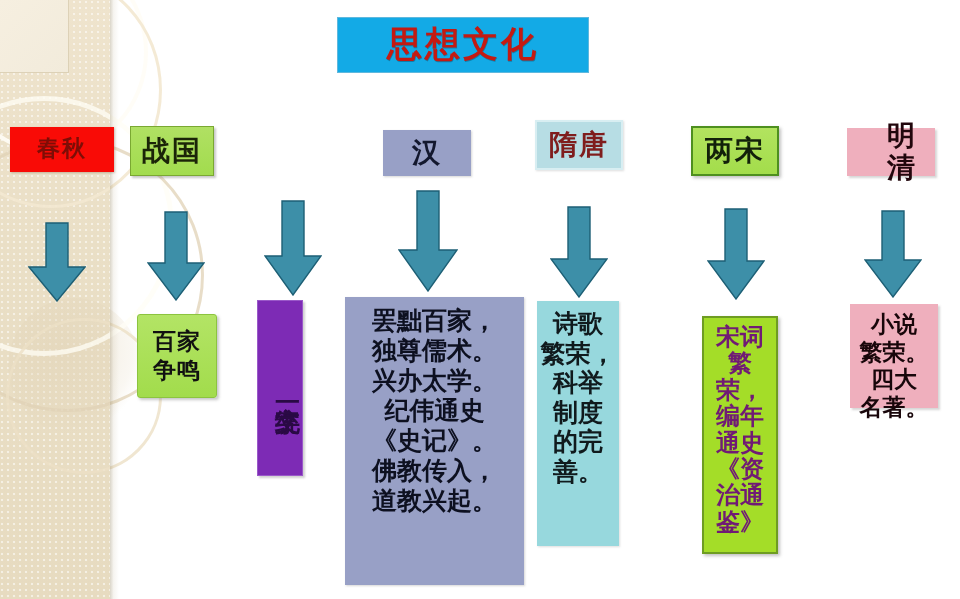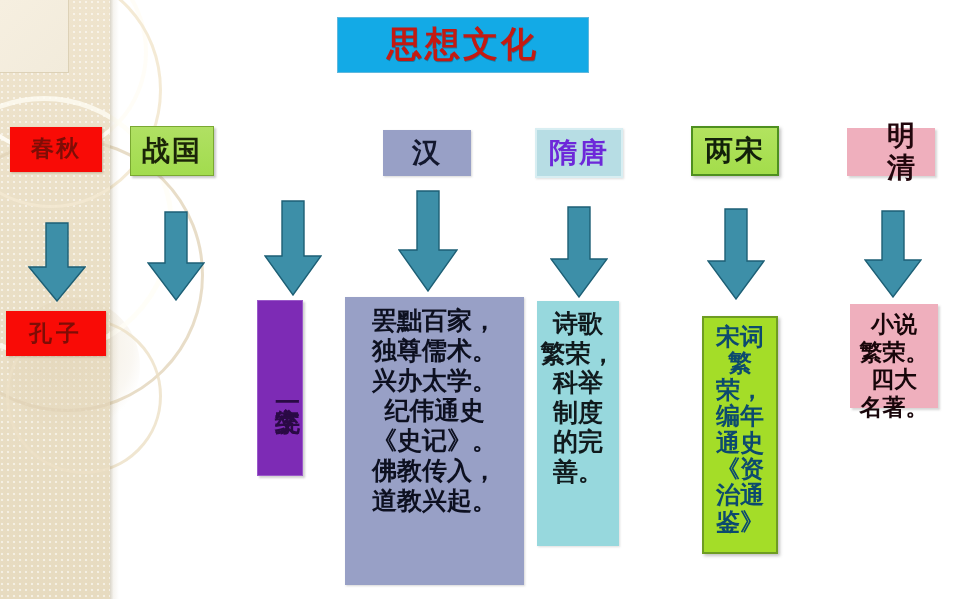--- a/index.html
+++ b/index.html
@@ -115,21 +115,21 @@
   }
 
   
   .era {
     height: 48px;
     font-size: 28px;
     letter-spacing: 2px;
   }
   .era-chunqiu {
     left: 10px; top: 127px;
-    width: 92px; height: 45px;
+    width: 104px; height: 45px;
     background: #f90b06;
     color: #7e0d06;
     font-size: 23px;
     box-shadow: 1px 1px 2px rgba(120,90,60,0.35);
   }
   .era-zhanguo {
     left: 130px; top: 126px;
     width: 84px; height: 50px;
     background: linear-gradient(180deg, #b0e063 0%, #a2dc4e 100%);
     border: 1px solid #7aa832;
@@ -145,25 +145,25 @@
     box-shadow: 1.5px 1.5px 2px rgba(120,120,120,0.35);
   }
   .era-han {
     left: 383px; top: 130px;
     width: 88px; height: 46px;
     background: #98a0c6;
     color: #13182e;
     box-shadow: 1px 1px 2px rgba(120,120,120,0.3);
   }
   .era-suitang {
-    left: 535px; top: 128px;
+    left: 535px; top: 120px;
     width: 88px; height: 50px;
     background: #b7dde4;
     border: 2px solid #d8eef2;
-    color: #6d28d9;
+    color: #7f1d1d;
     box-shadow: 1px 1px 2px rgba(120,120,120,0.25);
   }
   .era-liangsong {
     left: 691px; top: 126px;
     width: 88px; height: 50px;
     background: linear-gradient(180deg, #b2e35f 0%, #a3dd4b 100%);
     border: 2px solid #4e8f1f;
     color: #12210a;
     box-shadow: 2px 2px 3px rgba(120,120,120,0.45);
   }
@@ -252,21 +252,21 @@
     font-size: 25px;
     padding: 8px 3px 0 3px;
     line-height: 1.18;
     box-shadow: 1px 1px 2px rgba(120,120,120,0.25);
   }
   .c-liangsong {
     left: 702px; top: 316px;
     width: 76px; height: 238px;
     background: #a4dd28;
     border: 2px solid #6e9c22;
-    color: #0c4a6e;
+    color: #701a75;
     font-size: 24px;
     padding: 6px 2px 0 2px;
     line-height: 1.1;
     box-shadow: 2px 2px 3px rgba(120,120,120,0.45);
   }
   .c-mingqing {
     left: 850px; top: 304px;
     width: 88px; height: 104px;
     background: #efafbd;
     color: #18060a;
@@ -329,22 +329,22 @@
     <svg width="58" height="92" viewBox="0 0 58 92">
         <polygon points="18,1 40,1 40,53 57,53 29,91 1,53 18,53" fill="#3d8fa8" stroke="#1d5f75" stroke-width="1.4"></polygon>
       </svg>
   </div>
   <div class="arrow" style="left:864px; top:210px;">
     <svg width="58" height="88" viewBox="0 0 58 88">
         <polygon points="18,1 40,1 40,50 57,50 29,87 1,50 18,50" fill="#3d8fa8" stroke="#1d5f75" stroke-width="1.4"></polygon>
       </svg>
   </div>
 
-  <div class="content c-kongzi">
-    <span class="txt">孔子</span>
+  <div class="content c-baijia">
+    <span class="txt">百家<br>争鸣</span>
   </div>
   <div class="content c-tongyi">
     <span class="txt">统一文字</span>
   </div>
   <div class="content c-han">
     <span class="txt">罢黜百家，<br>独尊儒术。<br>兴办太学。<br>纪伟通史<br>《史记》。<br>佛教传入，<br>道教兴起。</span>
   </div>
   <div class="content c-suitang">
     <span class="txt">诗歌<br>繁荣，<br>科举<br>制度<br>的完<br>善。</span>
   </div>

